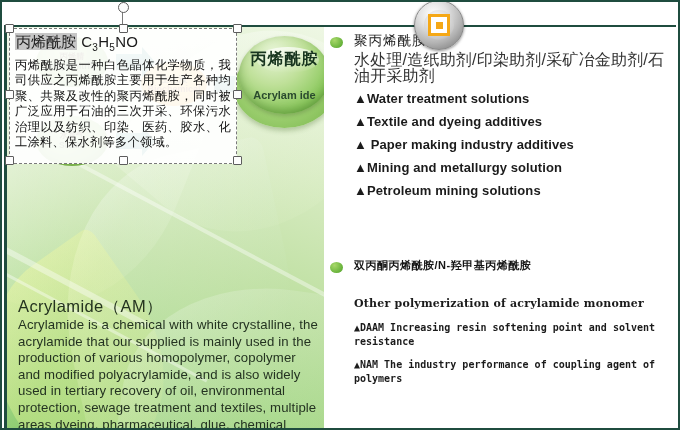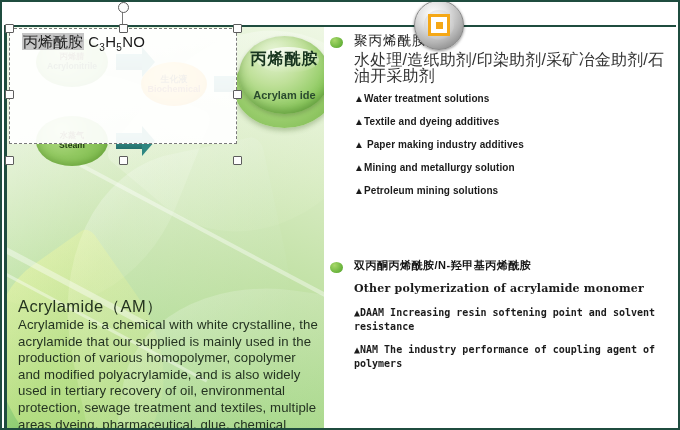--- a/index.html
+++ b/index.html
@@ -41,23 +41,23 @@
              border:1px solid #8a8a8a;box-shadow:0 1px 3px rgba(0,0,0,.45);
              display:flex;align-items:center;justify-content:center;z-index:40;}
   .round-btn .inner{width:30px;height:30px;border-radius:50%;
              background:radial-gradient(circle at 40% 30%,#fdfdfd,#c9c9c9 70%,#9a9a9a 100%);
              display:flex;align-items:center;justify-content:center;}
   .sq-out{width:16px;height:16px;border:3px solid #f5a816;background:#fff;
           display:flex;align-items:center;justify-content:center;}
   .sq-in{width:7px;height:7px;background:#f5a816;}
 
   
-  .textbox{position:absolute;left:7px;top:26px;width:228px;height:116px;
+  .textbox{position:absolute;left:7px;top:26px;width:228px;height:136px;
            border:1px dashed #7a7a7a;background:rgba(255,255,255,.93);
-           padding:3px 5px 0 12px;box-sizing:border-box;z-index:30;}
+           padding:3px 5px 0 5px;box-sizing:border-box;z-index:30;}
   .tb-title{font-size:15px;color:#1a1a1a;line-height:19px;white-space:nowrap;}
   .tb-title .hl{background:#c6c6c6;padding:0 1px;font-weight:400;}
   .tb-title .formula{font-size:15px;letter-spacing:.3px;}
   .tb-title .formula sub{font-size:10px;}
   .tb-body{font-size:12.3px;color:#111;line-height:15.4px;letter-spacing:.2px;
            text-align:justify;margin-top:1px;}
   .handle{position:absolute;width:7px;height:7px;background:#fdfdfd;border:1px solid #5d5d5d;
           border-radius:1px;z-index:31;}
   .rot-handle{position:absolute;width:9px;height:9px;border:1px solid #5d5d5d;border-radius:50%;
               background:#fdfdfd;z-index:31;}
@@ -109,26 +109,26 @@
 
   
   .right-panel{position:absolute;left:328px;top:30px;width:346px;height:392px;}
   .sec{position:relative;}
   .sec .dot{position:absolute;left:0;top:5px;width:13px;height:11px;border-radius:50%;
             background:radial-gradient(circle at 35% 30%,#a8d86a,#67b23a 70%,#4f9b2c 100%);}
   .sec .body{margin-left:24px;}
   .h-cn{font-size:13.5px;color:#1b1b1b;line-height:18px;letter-spacing:1px;}
   .sub-cn{font-size:16px;color:#333;line-height:16px;letter-spacing:.2px;margin-top:2px;}
   .h-en{font-size:11px;font-weight:bold;color:#1b1b1b;line-height:17px;margin-top:4px;letter-spacing:.2px;}
-  .li{font-size:10px;font-weight:bold;color:#1b1b1b;line-height:17px;margin-top:6px;letter-spacing:.1px;}
+  .li{font-size:13px;font-weight:bold;color:#1b1b1b;line-height:17px;margin-top:6px;letter-spacing:.1px;}
   .sec2{margin-top:58px;}
   .sec2 .h-cn{font-size:14px;letter-spacing:1.5px;}
   .sec2 .sub-cn{font-size:11px;font-weight:bold;color:#151515;letter-spacing:.5px;margin-top:5px;}
   .sec2 .h-en{font-family:"DejaVu Serif","Liberation Serif",serif;font-size:11px;
-              font-weight:bold;letter-spacing:.2px;margin-top:7px;}
+              font-weight:bold;letter-spacing:.2px;margin-top:22px;}
   .sec2 .li{font-family:"DejaVu Sans Mono","Liberation Mono",monospace;
             font-size:10px;font-weight:bold;line-height:14px;margin-top:9px;letter-spacing:0;}
 </style>
 </head>
 <body>
 
 <div class="slide">
 
   <div class="left-panel">
     <div class="leaf l1"></div>
@@ -203,20 +203,21 @@
   <div class="top-rule"></div>
 
   <div class="rot-stem" style="left:120px;top:6px;height:18px;"></div>
   <div class="rot-handle" style="left:116px;top:0px;"></div>
 
   <div class="textbox">
     <div class="tb-title">
       <span class="hl">丙烯酰胺</span>
       <span class="formula"><span>C</span><sub>3</sub><span>H</span><sub>5</sub><span>NO</span></span>
     </div>
+    <div class="tb-body">丙烯酰胺是一种白色晶体化学物质，我司供应之丙烯酰胺主要用于生产各种均聚、共聚及改性的聚丙烯酰胺，同时被广泛应用于石油的三次开采、环保污水治理以及纺织、印染、医药、胶水、化工涂料、保水剂等多个领域。</div>
   </div>
 
   <div class="handle" style="left:3px;top:22px;"></div>
   <div class="handle" style="left:117px;top:22px;"></div>
   <div class="handle" style="left:231px;top:22px;"></div>
   <div class="handle" style="left:3px;top:88px;"></div>
   <div class="handle" style="left:231px;top:88px;"></div>
   <div class="handle" style="left:3px;top:154px;"></div>
   <div class="handle" style="left:117px;top:154px;"></div>
   <div class="handle" style="left:231px;top:154px;"></div>

